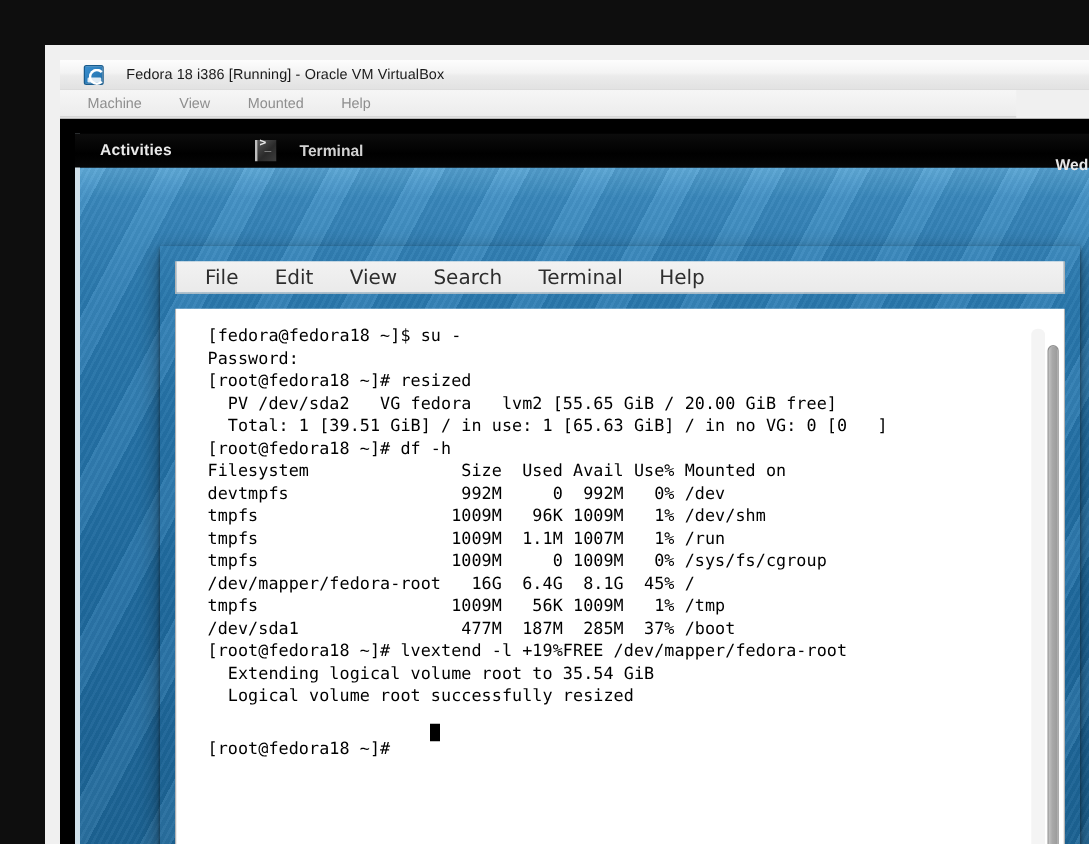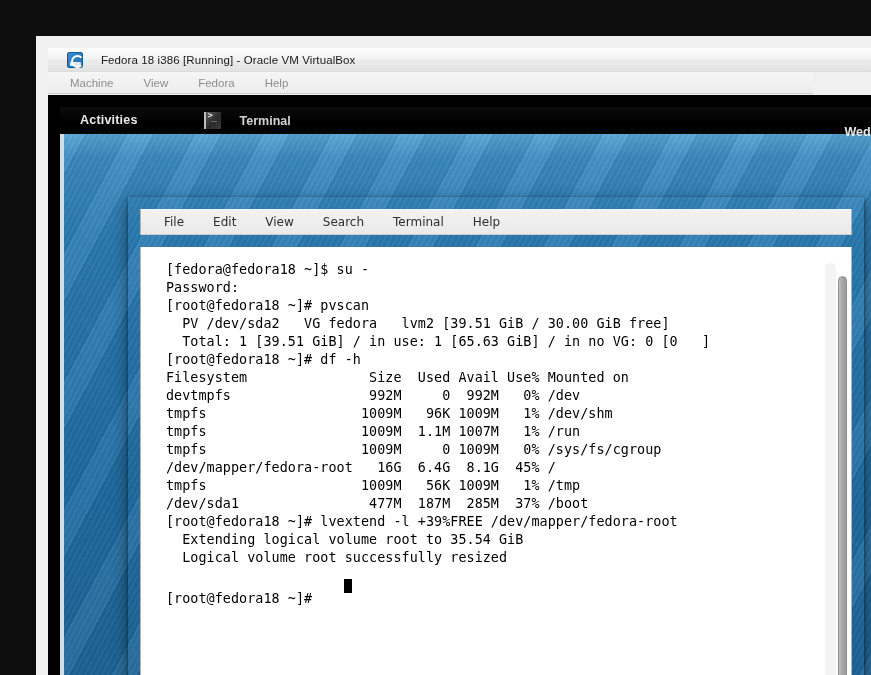--- a/index.html
+++ b/index.html
@@ -190,21 +190,21 @@
   #terminal-menubar {
     height: 26px;
     background: linear-gradient(to bottom, #f2f2f2 0%, #eaeaea 100%);
     border-left: 1px solid #b4b4b4;
     border-right: 1px solid #b4b4b4;
     border-bottom: 1px solid #cdcdcd;
     display: flex; align-items: center;
     padding-left: 11px;
   }
   .term-menu-item {
-    font-size: 12px; color: #2e2e2e;
+    font-size: 16px; color: #2e2e2e;
     font-family: "DejaVu Sans", sans-serif;
     margin-right: 17px;
     cursor: pointer;
     white-space: nowrap;
   }
 
   #terminal-body {
     position: relative;
     height: 484px;
     background: #ffffff;
@@ -253,21 +253,21 @@
 <div id="vbox-window">
 
   <div id="vbox-titlebar">
     <div id="vbox-icon"></div>
     <div id="vbox-title-text">Fedora 18 i386 [Running] - Oracle VM VirtualBox</div>
   </div>
 
   <div id="vbox-menubar">
     <div class="vbox-menu-item">Machine</div>
     <div class="vbox-menu-item">View</div>
-    <div class="vbox-menu-item">Fedora</div>
+    <div class="vbox-menu-item">Mounted</div>
     <div class="vbox-menu-item">Help</div>
   </div>
 
   <div id="guest-screen">
 
     <div id="wallpaper"></div>
     <div id="guest-frame-left"></div>
 
     <div id="gnome-topbar">
       <div id="activities-button">Activities</div>
@@ -286,33 +286,33 @@
         <div class="term-menu-item">Edit</div>
         <div class="term-menu-item">View</div>
         <div class="term-menu-item">Search</div>
         <div class="term-menu-item">Terminal</div>
         <div class="term-menu-item">Help</div>
       </div>
 
       <div id="terminal-body">
         <div id="terminal-output"><span>[fedora@fedora18 ~]$ su -</span>
 <span>Password:</span>
-<span>[root@fedora18 ~]# pvscan</span>
-<span>  PV /dev/sda2   VG fedora   lvm2 [39.51 GiB / 30.00 GiB free]</span>
+<span>[root@fedora18 ~]# resized</span>
+<span>  PV /dev/sda2   VG fedora   lvm2 [55.65 GiB / 20.00 GiB free]</span>
 <span>  Total: 1 [39.51 GiB] / in use: 1 [65.63 GiB] / in no VG: 0 [0   ]</span>
 <span>[root@fedora18 ~]# df -h</span>
 <span>Filesystem               Size  Used Avail Use% Mounted on</span>
 <span>devtmpfs                 992M     0  992M   0% /dev</span>
 <span>tmpfs                   1009M   96K 1009M   1% /dev/shm</span>
 <span>tmpfs                   1009M  1.1M 1007M   1% /run</span>
 <span>tmpfs                   1009M     0 1009M   0% /sys/fs/cgroup</span>
 <span>/dev/mapper/fedora-root   16G  6.4G  8.1G  45% /</span>
 <span>tmpfs                   1009M   56K 1009M   1% /tmp</span>
 <span>/dev/sda1                477M  187M  285M  37% /boot</span>
-<span>[root@fedora18 ~]# lvextend -l +39%FREE /dev/mapper/fedora-root</span>
+<span>[root@fedora18 ~]# lvextend -l +19%FREE /dev/mapper/fedora-root</span>
 <span>  Extending logical volume root to 35.54 GiB</span>
 <span>  Logical volume root successfully resized</span>
 <span>[root@fedora18 ~]# </span><span id="cursor-block"></span></div>
         <div id="terminal-scrollbar">
           <div id="terminal-scrollbar-thumb"></div>
         </div>
       </div>
 
     </div>
 

